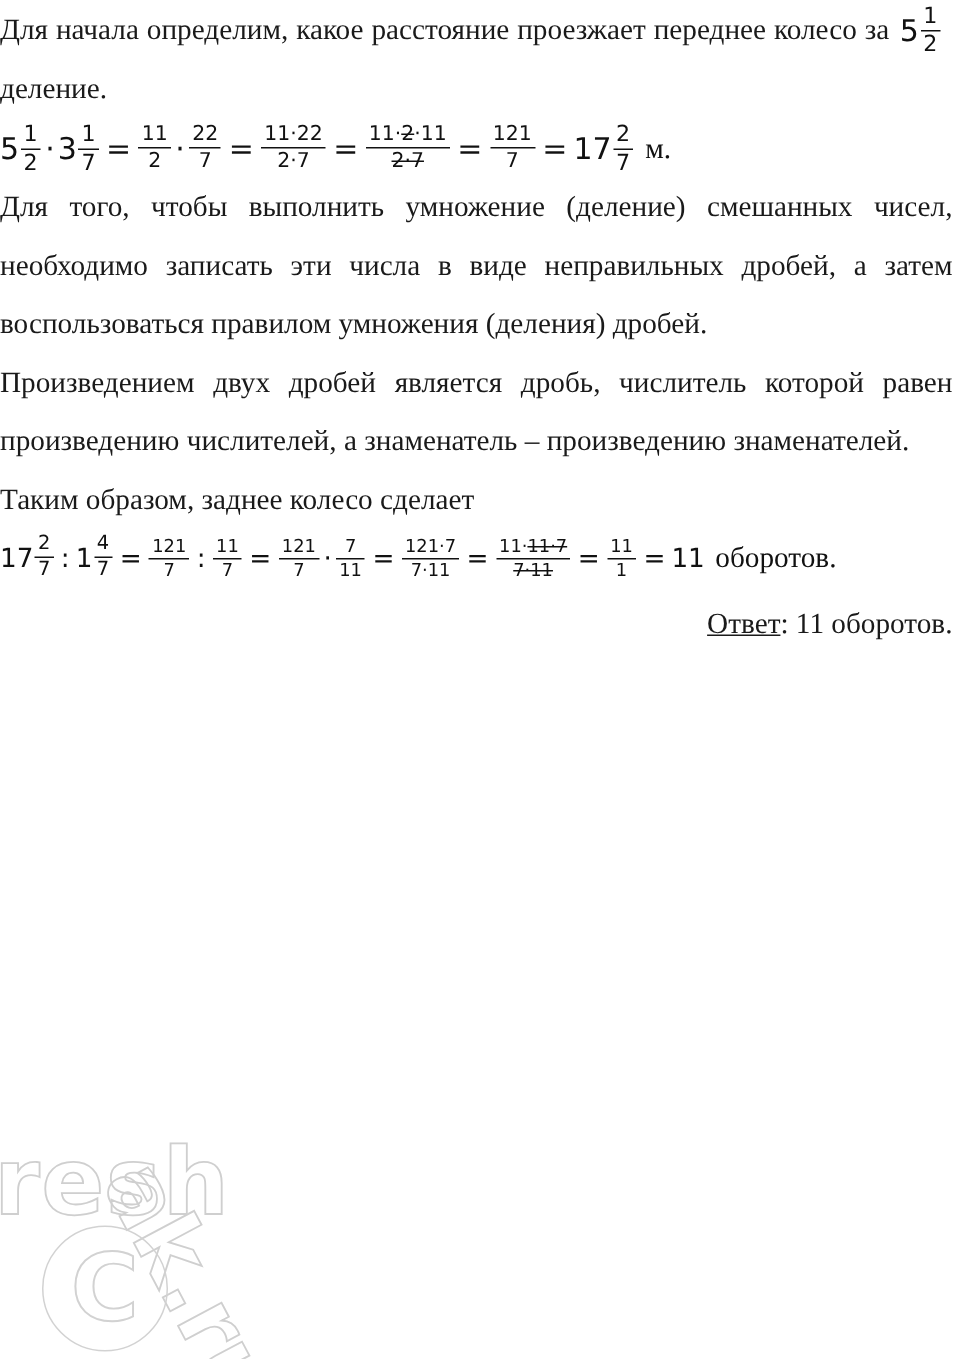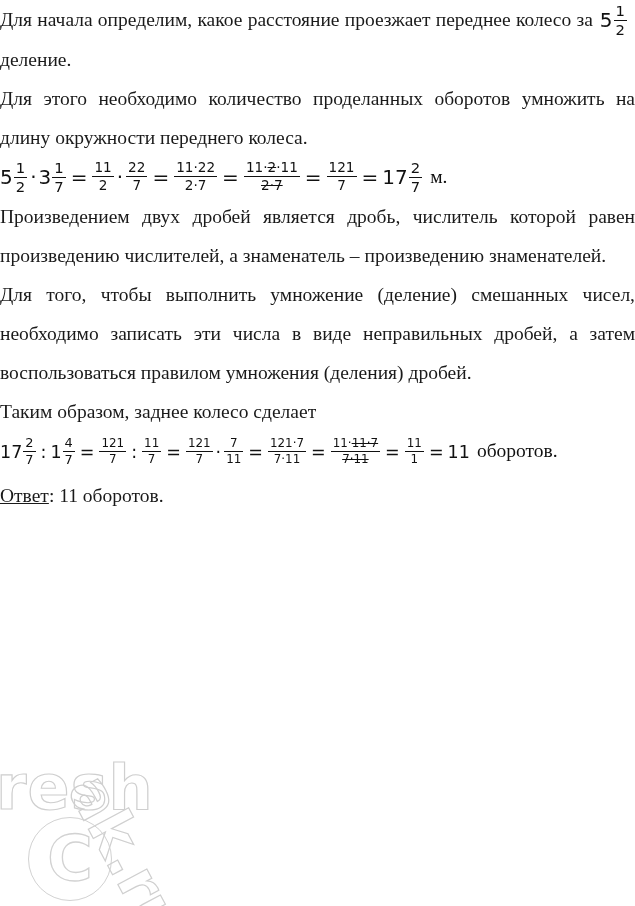--- a/index.html
+++ b/index.html
@@ -149,49 +149,49 @@
     text-decoration-thickness: 1.2px;
   }
 
   
   .sp2 { display: inline-block; width: 7px; }
 
   .answer {
     margin: 0;
     font-size: 19.5px;
     line-height: 39px;
+    text-align: right;
   }
   .answer .u { text-decoration: underline; }
 
   .gap-sm { height: 4px; }
 </style>
 </head>
 <body>
 
 <div class="watermark">
   <div class="wm-resh">resh</div>
   <div class="wm-ru">ak.ru</div>
   <div class="wm-copy"></div>
 </div>
 
 <div class="page">
 
   <p class="para">
     <span>Для начала определим, какое расстояние проезжает переднее колесо за</span><span class="sp2"></span><span class="mathline" style="display:inline; line-height:inherit;"><span class="mixed"><span class="whole">5</span><span class="frac big"><span class="top">1</span><span class="bot">2</span></span></span></span><span class="sp2"></span><span>деление.</span>
   </p>
 
-  <p class="para">Для этого необходимо количество проделанных оборотов умножить на длину окружности переднего колеса.</p>
 
   <div class="mathline">
     <span class="mixed"><span class="whole">5</span><span class="frac big"><span class="top">1</span><span class="bot">2</span></span></span><span class="op tight">·</span><span class="mixed"><span class="whole">3</span><span class="frac big"><span class="top">1</span><span class="bot">7</span></span></span><span class="op">=</span><span class="frac"><span class="top">11</span><span class="bot">2</span></span><span class="op tight">·</span><span class="frac"><span class="top">22</span><span class="bot">7</span></span><span class="op">=</span><span class="frac"><span class="top">11·22</span><span class="bot">2·7</span></span><span class="op">=</span><span class="frac"><span class="top"><span>11·</span><span class="cancel">2</span><span>·11</span></span><span class="bot"><span class="cancel">2·7</span></span></span><span class="op">=</span><span class="frac"><span class="top">121</span><span class="bot">7</span></span><span class="op">=</span><span class="mixed"><span class="whole">17</span><span class="frac big"><span class="top">2</span><span class="bot">7</span></span></span><span class="sp2"></span><span class="unit">м.</span>
   </div>
 
+  <p class="para">Для того, чтобы выполнить умножение (деление) смешанных чисел, необходимо записать эти числа в виде неправильных дробей, а затем воспользоваться правилом умножения (деления) дробей.</p>
+
   <p class="para">Произведением двух дробей является дробь, числитель которой равен произведению числителей, а знаменатель – произведению знаменателей.</p>
-
-  <p class="para">Для того, чтобы выполнить умножение (деление) смешанных чисел, необходимо записать эти числа в виде неправильных дробей, а затем воспользоваться правилом умножения (деления) дробей.</p>
 
 
   <p class="para nojust">Таким образом, заднее колесо сделает</p>
 
   <div class="mathline small">
     <span class="mixed"><span class="whole">17</span><span class="frac big"><span class="top">2</span><span class="bot">7</span></span></span><span class="op">:</span><span class="mixed"><span class="whole">1</span><span class="frac big"><span class="top">4</span><span class="bot">7</span></span></span><span class="op">=</span><span class="frac"><span class="top">121</span><span class="bot">7</span></span><span class="op">:</span><span class="frac"><span class="top">11</span><span class="bot">7</span></span><span class="op">=</span><span class="frac"><span class="top">121</span><span class="bot">7</span></span><span class="op tight">·</span><span class="frac"><span class="top">7</span><span class="bot">11</span></span><span class="op">=</span><span class="frac"><span class="top">121·7</span><span class="bot">7·11</span></span><span class="op">=</span><span class="frac"><span class="top"><span>11·</span><span class="cancel">11·7</span><span></span></span><span class="bot"><span class="cancel">7·11</span></span></span><span class="op">=</span><span class="frac"><span class="top">11</span><span class="bot">1</span></span><span class="op">=</span><span class="num">11</span><span class="sp2"></span><span class="unit">оборотов.</span>
   </div>
 
 
   <div class="gap-sm"></div>

